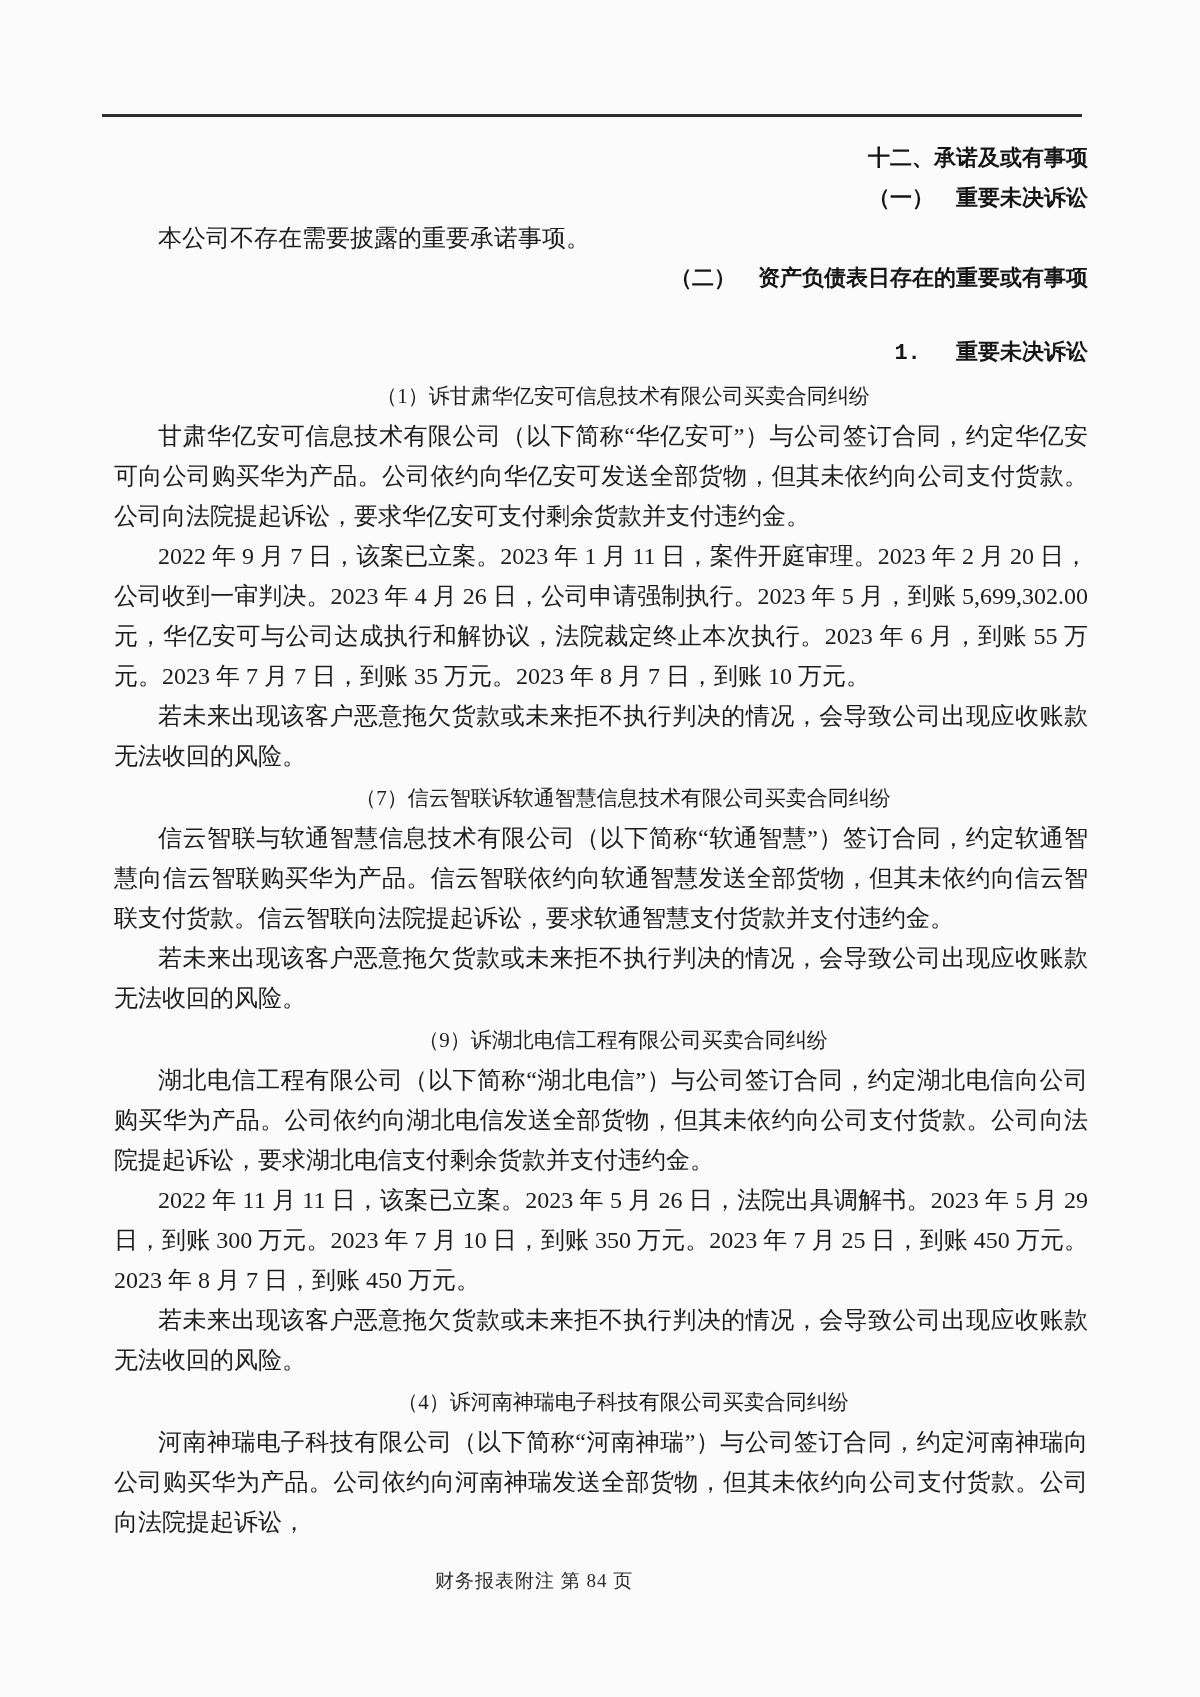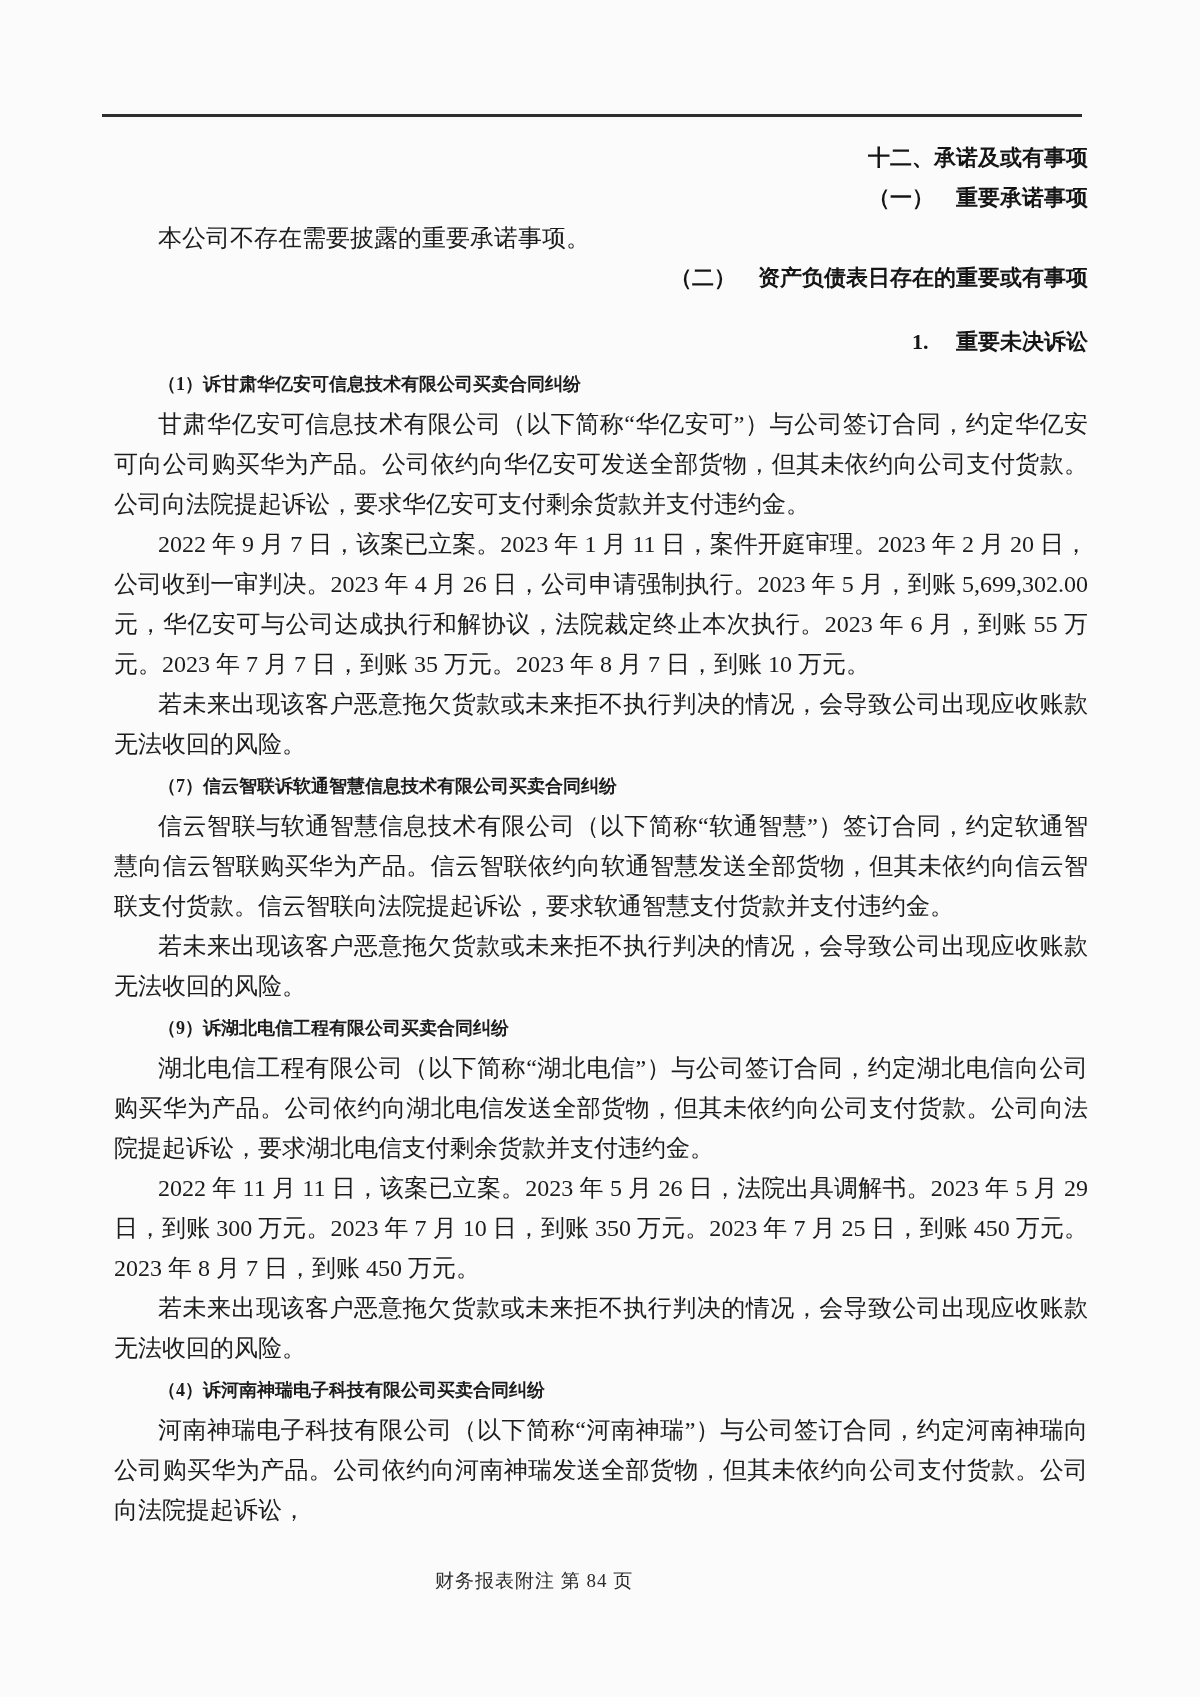--- a/index.html
+++ b/index.html
@@ -34,29 +34,31 @@
     font-weight: bold;
     font-size: 22px;
     line-height: 40px;
     text-indent: 44px;
     margin: 0;
     color: #151515;
     white-space: pre-wrap;
     text-align: right;
   }
   .h-item {
-    margin-top: 24px;
+    margin-top: 36px;
+    font-family: Liberation Mono, monospace;
   }
   .case-heading {
-    font-weight: bold;
-    font-size: 18px;
+    font-weight: normal;
+    font-size: 21px;
     line-height: 40px;
     text-indent: 44px;
     margin: 2px 0 0 0;
     white-space: pre-wrap;
+    text-align: center;
   }
   p.body {
     font-size: 24px;
     line-height: 40px;
     text-indent: 44px;
     text-align: justify;
     margin: 0;
   }
   .footer {
     position: absolute;
@@ -73,21 +75,21 @@
 </style>
 </head>
 <body>
 
 <div class="page">
   <div class="rule"></div>
 
   <div class="content">
     <div class="h">十二、承诺及或有事项</div>
 
-    <div class="h">（一）　重要承诺事项</div>
+    <div class="h">（一）　重要未决诉讼</div>
 
     <p class="body">本公司不存在需要披露的重要承诺事项。</p>
 
     <div class="h">（二）　资产负债表日存在的重要或有事项</div>
 
     <div class="h h-item">1.　 重要未决诉讼</div>
 
     <p class="case-heading">（1）诉甘肃华亿安可信息技术有限公司买卖合同纠纷</p>
     <p class="body">甘肃华亿安可信息技术有限公司（以下简称“华亿安可”）与公司签订合同，约定华亿安可向公司购买华为产品。公司依约向华亿安可发送全部货物，但其未依约向公司支付货款。公司向法院提起诉讼，要求华亿安可支付剩余货款并支付违约金。</p>
     <p class="body">2022 年 9 月 7 日，该案已立案。2023 年 1 月 11 日，案件开庭审理。2023 年 2 月 20 日，公司收到一审判决。2023 年 4 月 26 日，公司申请强制执行。2023 年 5 月，到账 5,699,302.00 元，华亿安可与公司达成执行和解协议，法院裁定终止本次执行。2023 年 6 月，到账 55 万元。2023 年 7 月 7 日，到账 35 万元。2023 年 8 月 7 日，到账 10 万元。</p>

